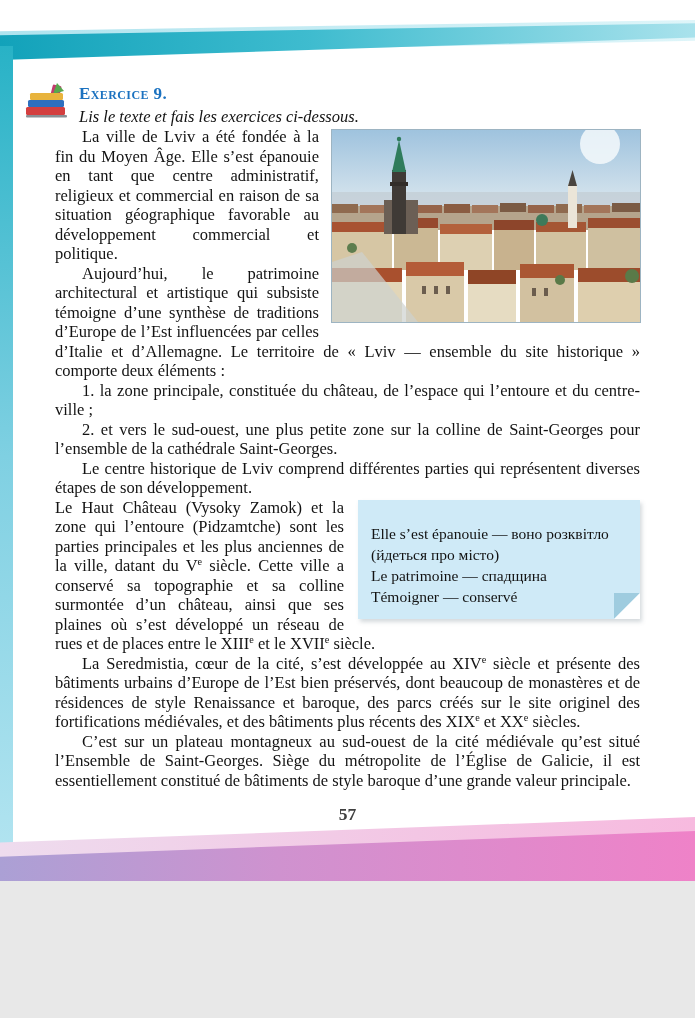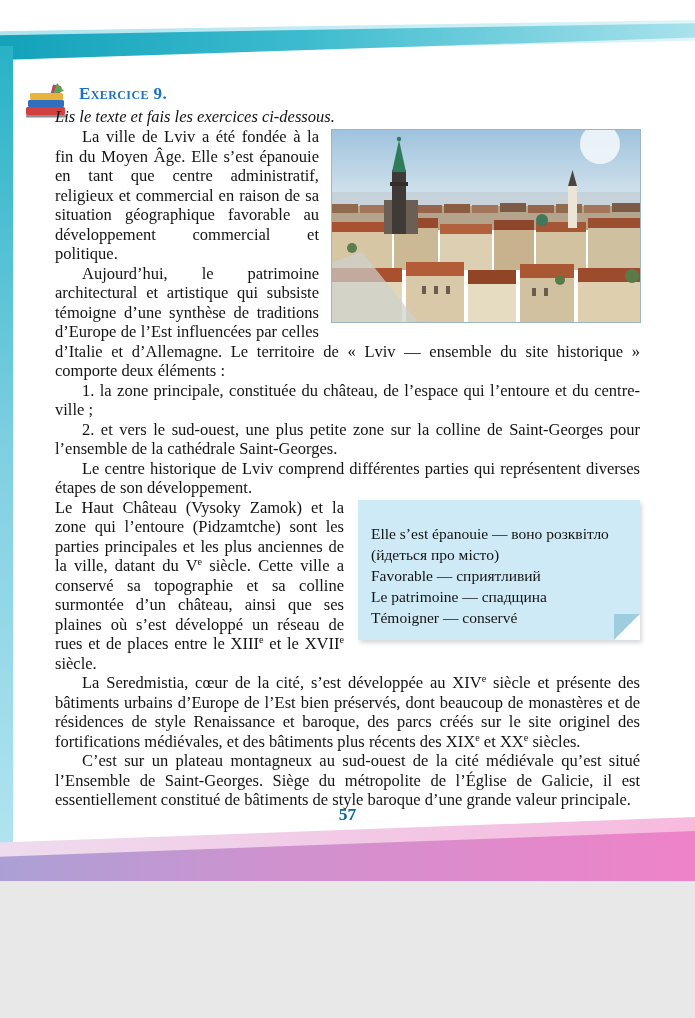--- a/index.html
+++ b/index.html
@@ -33,21 +33,21 @@
     background:linear-gradient(90deg,#aba0d5 0%, #cf92cf 40%, #ef82c8 100%);
     clip-path:polygon(0 62%, 100% 22%, 100% 100%, 0 100%);
   }
   
   .books-icon { position:absolute; left:24px; top:82px; width:46px; height:38px; }
   .content { position:absolute; left:55px; top:84px; width:585px; }
   .exercise-label {
     margin-left:24px; font-weight:bold; color:#1b72c0;
     font-variant:small-caps; font-size:17px; letter-spacing:.4px;
   }
-  .instruction { font-style:italic; font-size:16.5px; margin-top:3px; }
+  .instruction { margin-left:24px; font-style:italic; font-size:16.5px; margin-top:3px; }
   .page-title { text-align:center; font-weight:bold; font-size:17px; margin:7px 0 5px 0; }
   
   .para {
     font-size:16.5px; line-height:19.5px; text-align:justify;
     text-indent:27px; margin:0; hyphens:auto; -webkit-hyphens:auto;
   }
   .para.no-indent { text-indent:0; }
   .it { }
   sup { font-size:.62em; line-height:0; }
   
@@ -68,21 +68,21 @@
   }
   .vocab::after {
     content:""; position:absolute; right:0; bottom:0; width:0; height:0;
     border-bottom:26px solid #ffffff; border-left:26px solid transparent;
   }
   .vocab-entry { margin:0; }
   
   .source { text-align:right; font-style:italic; font-size:16.5px; margin-top:7px; }
   .page-number {
     position:absolute; bottom:56px; left:0; width:695px;
-    text-align:center; font-weight:bold; font-size:17.5px; color:#0369a1;
+    text-align:center; font-weight:bold; font-size:17.5px; color:#404040;
   }
   .clear { clear:both; }
 </style>
 </head>
 <body>
 
 <div class="page">
 
   <div class="top-light"></div>
   <div class="top-main"></div>
@@ -175,21 +175,20 @@
       <span><span>La ville de Lviv a été fondée à la fin du Moyen Âge. Elle </span><span class="it">s’est épanouie</span><span> en tant que centre administratif, religieux et commercial en raison de sa situation géographique </span><span class="it">favorable</span><span> au développement commercial et politique.</span></span>
     </p>
 
     <p class="para"><span><span>Aujourd’hui, </span><span class="it">le patrimoine</span><span> architectural et artistique qui subsiste </span><span class="it">témoigne</span><span> d’une synthèse de traditions d’Europe de l’Est influencées par celles d’Italie et d’Allemagne. Le territoire de « Lviv — ensemble du site historique » comporte deux éléments :</span></span></p>
     <p class="para"><span><span>1. la zone principale, constituée du château, de l’espace qui l’entoure et du centre-ville ;</span></span></p>
     <p class="para"><span><span>2. et vers le sud-ouest, une plus petite zone sur la colline de Saint-Georges pour l’ensemble de la cathédrale Saint-Georges.</span></span></p>
     <p class="para"><span><span>Le centre historique de Lviv comprend différentes parties qui représentent diverses étapes de son développement.</span></span></p>
 
     <div class="vocab">
       <div class="vocab-entry"><span class="it">Elle s’est épanouie</span><span> — воно розквітло (йдеться про місто)</span></div>
-      <div class="vocab-entry"><span class="it">Favorable</span><span> — сприятливий</span></div>
       <div class="vocab-entry"><span class="it">Le patrimoine</span><span> — спадщина</span></div>
       <div class="vocab-entry"><span class="it">Témoigner</span><span> — conservé</span></div>
     </div>
 
     <p class="para no-indent"><span><span>Le Haut Château (</span><span class="it">Vysoky Zamok</span><span>) et la zone qui l’entoure (</span><span class="it">Pidzamtche</span><span>) sont les parties principales et les plus anciennes de la ville, datant du V</span><sup>e</sup><span> siècle. Cette ville a conservé sa topographie et sa colline surmontée d’un château, ainsi que ses plaines où s’est développé un réseau de rues et de places entre le XIII</span><sup>e</sup><span> et le XVII</span><sup>e</sup><span> siècle.</span></span></p>
     <div class="clear"></div>
     <p class="para"><span><span>La </span><span class="it">Seredmistia</span><span>, cœur de la cité, s’est développée au XIV</span><sup>e</sup><span> siècle et présente des bâtiments urbains d’Europe de l’Est bien préservés, dont beaucoup de monastères et de résidences de style Renaissance et baroque, des parcs créés sur le site originel des fortifications médiévales, et des bâtiments plus récents des XIX</span><sup>e</sup><span> et XX</span><sup>e</sup><span> siècles.</span></span></p>
     <p class="para"><span><span>C’est sur un plateau montagneux au sud-ouest de la cité médiévale qu’est situé l’Ensemble de Saint-Georges. Siège du métropolite de l’Église de Galicie, il est essentiellement constitué de bâtiments de style baroque d’une grande valeur principale.</span></span></p>
 
   </div>

